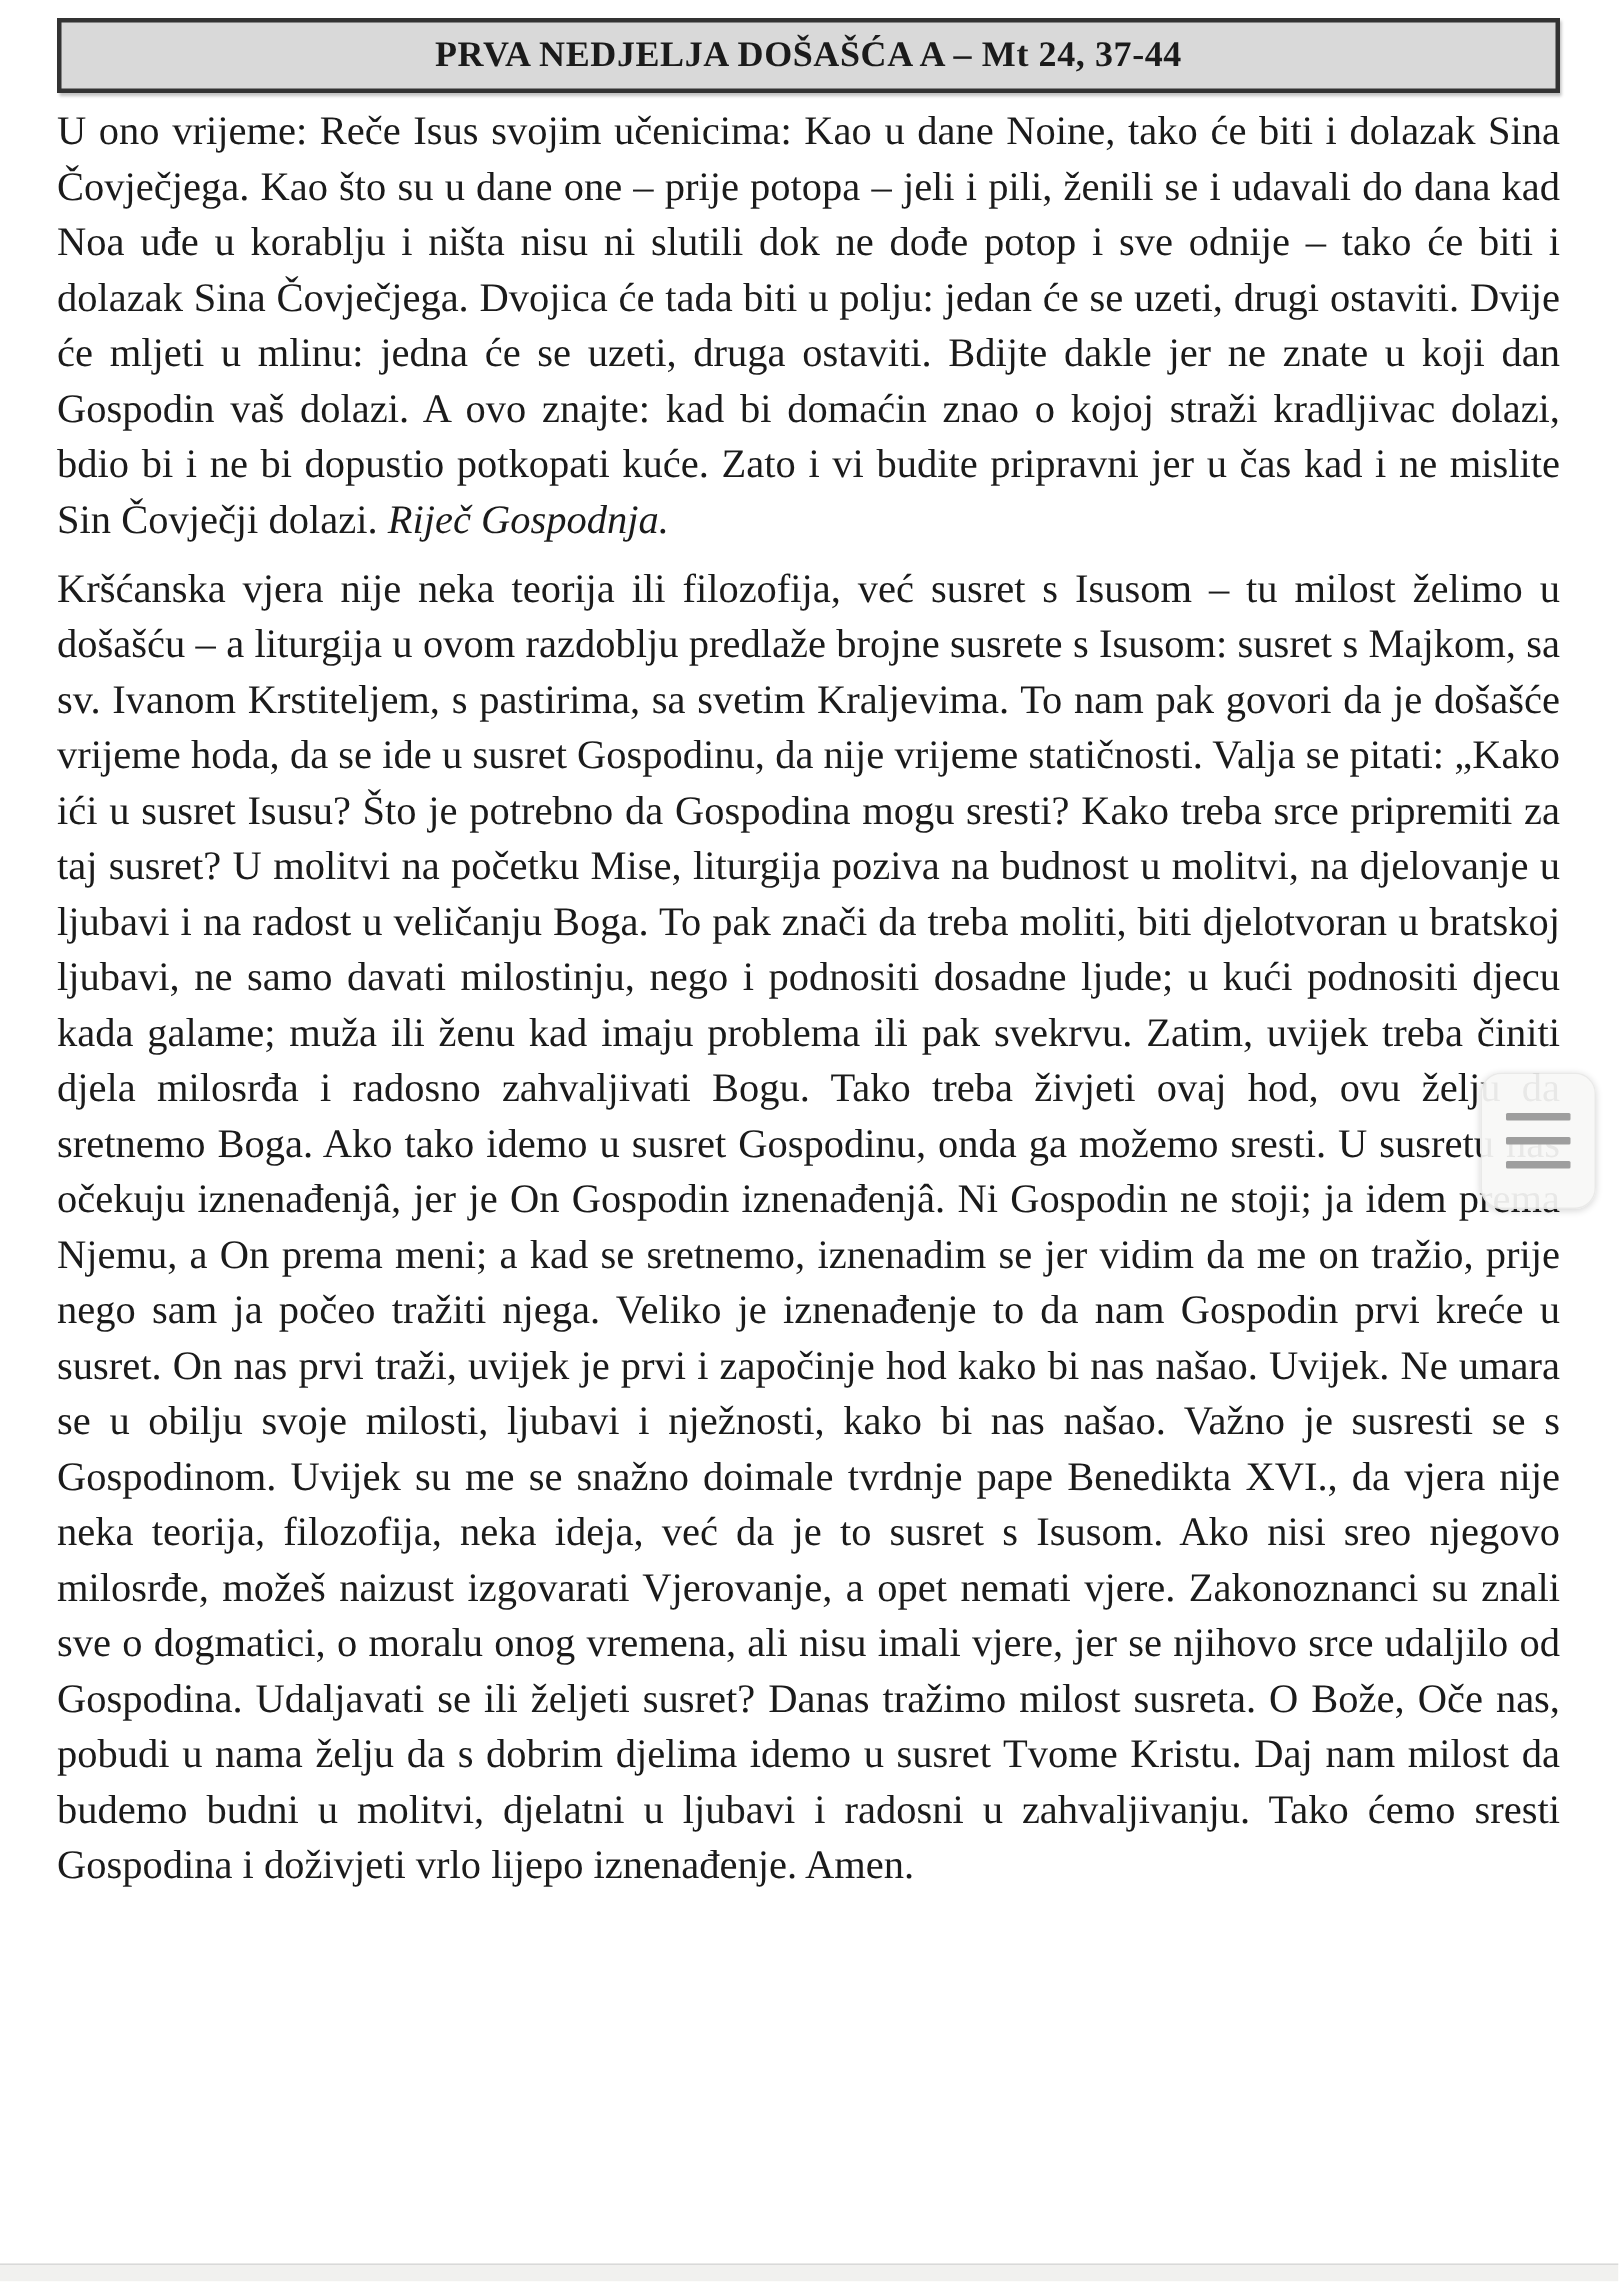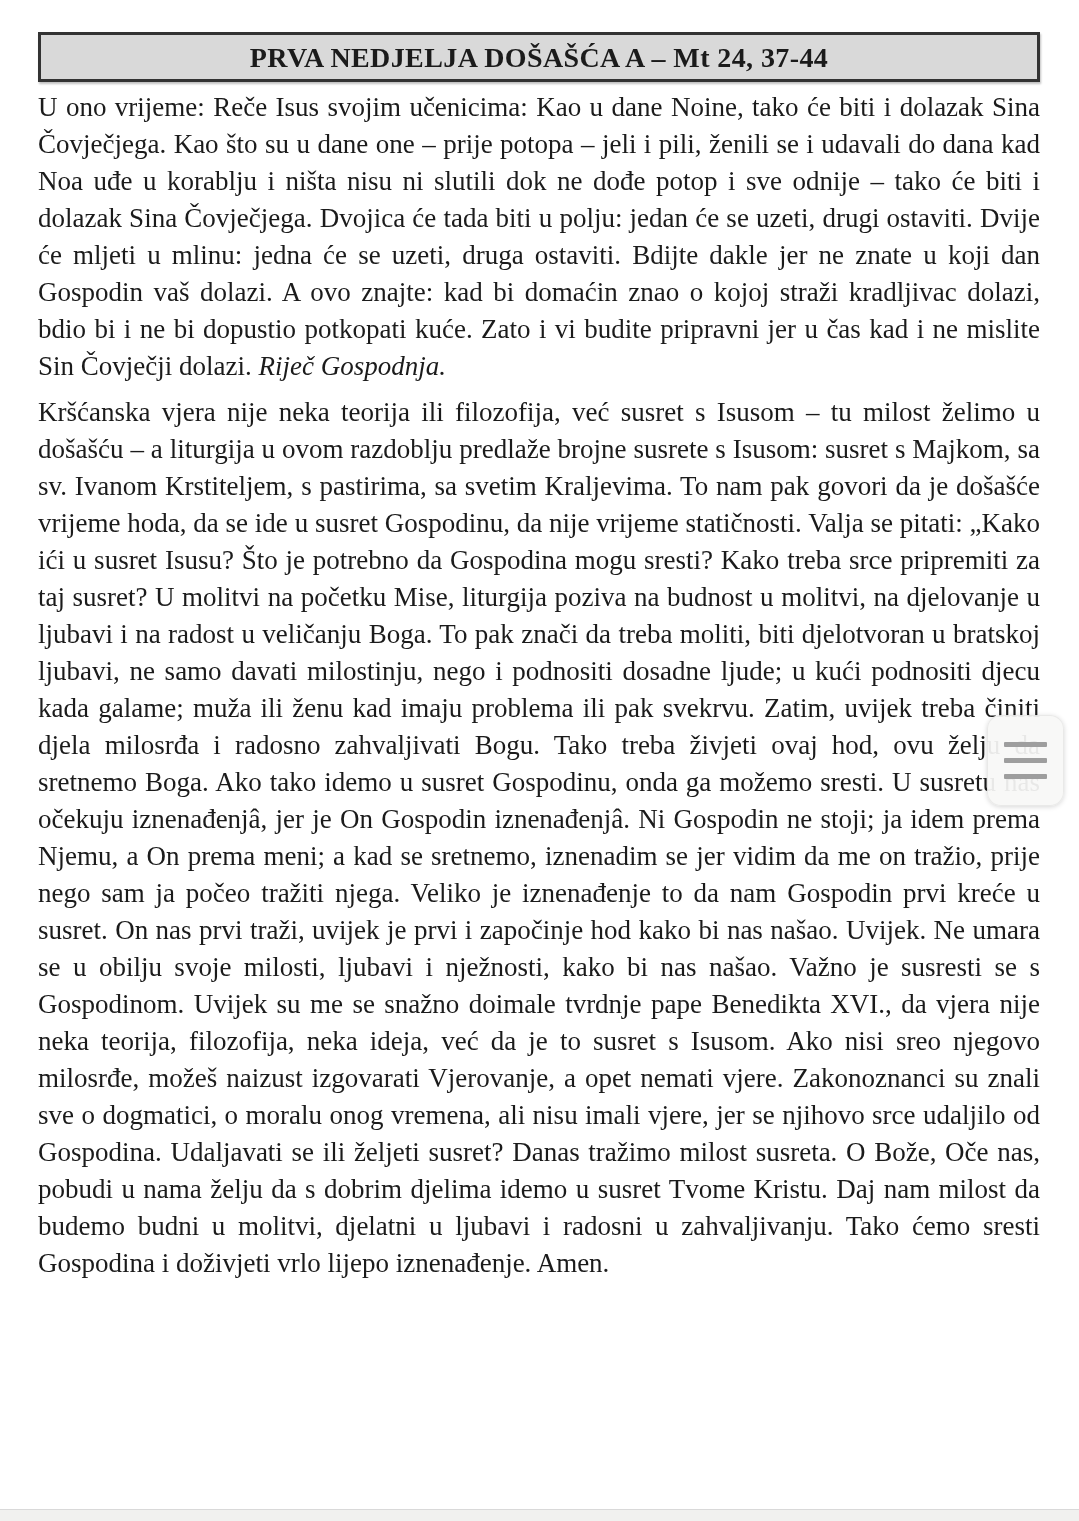--- a/index.html
+++ b/index.html
@@ -13,25 +13,24 @@
     color: var(--text-color, #1b1b1b);
   }
   .page { padding: 12px 39px 0 38px; }
 
   .heading-box {
     background: var(--heading-bg, #d9d9d9);
     border: 3px solid var(--heading-border, #333333);
     box-shadow: 1px 2px 2px rgba(0,0,0,.25);
     text-align: center;
     font-weight: bold;
-    font-size: 28px;
+    font-size: 24px;
     line-height: 33px;
     padding: 6px 4px 5px;
     letter-spacing: .4px;
-    margin-top: 20px;
   }
 
   .body-text {
     margin: 7px 0 9px 0;
     font-size: 27px;
     line-height: 37px;
     text-align: justify;
     text-justify: inter-word;
   }
   .body-text em { font-style: italic; }

